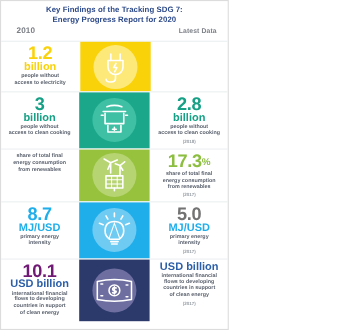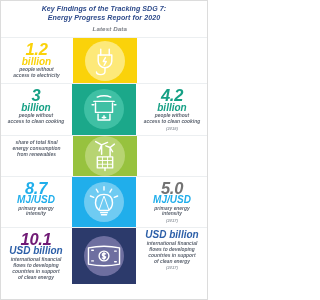--- a/index.html
+++ b/index.html
@@ -16,21 +16,20 @@
   }
   #page {
     width: 208px;
     height: 300px;
     box-sizing: border-box;
     border: 1px solid #dcdcdc;
     background: #ffffff;
     position: relative;
     display: flex;
     flex-direction: column;
-    font-style: italic;
   }
 
   
   .header {
     padding: 4px 10px 1px 10px;
     text-align: center;
   }
   .header-title {
     font-size: 7.1px;
     line-height: 9.2px;
@@ -144,20 +143,23 @@
 <body>
 
 <div id="page">
 
   <div class="header">
     <div class="header-title">Key Findings of the Tracking SDG 7:
 Energy Progress Report for 2020</div>
   </div>
 
   <div class="colheads">
+    <div class="colhead-left">
+      <span class="colhead-text">2010</span>
+    </div>
     <div class="colhead-mid"></div>
     <div class="colhead-right">
       <span class="colhead-text">Latest Data</span>
     </div>
   </div>
 
   <div class="rows" id="rows-container">
       <div class="row">
         <div class="cell left">
           <div class="bignum" style="color: rgb(250, 210, 10);">1.2</div>
@@ -193,21 +195,21 @@
                 <path d="M8 11 L32 11" fill="none" stroke="#ffffff" stroke-width="1.7" stroke-linecap="round" stroke-linejoin="round"></path>
                 <path d="M10 13 L10 24 L30 24 L30 13" fill="none" stroke="#ffffff" stroke-width="1.7" stroke-linecap="round" stroke-linejoin="round"></path>
                 <path d="M6 15 L8 15 M32 15 L34 15" fill="none" stroke="#ffffff" stroke-width="1.7" stroke-linecap="round" stroke-linejoin="round"></path>
                 <path d="M13 26 L13 33 L27 33 L27 26" fill="none" stroke="#ffffff" stroke-width="1.7" stroke-linecap="round" stroke-linejoin="round"></path>
                 <path d="M20 28 L20 31 M18 30 L22 30" fill="none" stroke="#ffffff" stroke-width="1.7" stroke-linecap="round" stroke-linejoin="round"></path>
               </svg>
             </span>
           </div>
         </div>
         <div class="cell right">
-          <div class="bignum" style="color: rgb(22, 160, 133);">4.2</div>
+          <div class="bignum" style="color: rgb(22, 160, 133);">2.8</div>
           <div class="unit" style="color: rgb(22, 160, 133);">billion</div>
           <div class="desc">people without
 access to clean cooking</div>
           <div class="yearnote">(2018)</div>
         </div>
       </div>
       <div class="row">
         <div class="cell left">
           <div class="desc">share of total final
 energy consumption
@@ -218,20 +220,27 @@
             <span style="display: flex; align-items: center; justify-content: center;">
               <svg width="34" height="34" viewBox="0 0 40 40">
                 <path d="M16 18 L16 7 M16 7 L9 3 M16 7 L23 4 M16 7 L13 14" fill="none" stroke="#ffffff" stroke-width="1.7" stroke-linecap="round" stroke-linejoin="round"></path>
                 <path d="M26 20 L26 10 M26 10 L31 6 M26 10 L21 8 M26 10 L29 15" fill="none" stroke="#ffffff" stroke-width="1.7" stroke-linecap="round" stroke-linejoin="round"></path>
                 <rect x="11" y="21" width="18" height="13" fill="none" stroke="#ffffff" stroke-width="1.7" stroke-linecap="round" stroke-linejoin="round"></rect>
                 <path d="M11 25.3 L29 25.3 M11 29.7 L29 29.7 M17 21 L17 34 M23 21 L23 34" stroke="#ffffff" stroke-width="1.1" fill="none"></path>
                 <path d="M20 34 L20 37" fill="none" stroke="#ffffff" stroke-width="1.7" stroke-linecap="round" stroke-linejoin="round"></path>
               </svg>
             </span>
           </div>
+        </div>
+        <div class="cell right">
+          <div class="bignum" style="color: rgb(140, 190, 63);">17.3<span class="unit-sup">%</span></div>
+          <div class="desc">share of total final
+energy consumption
+from renewables</div>
+          <div class="yearnote">(2017)</div>
         </div>
       </div>
       <div class="row">
         <div class="cell left">
           <div class="bignum" style="color: rgb(32, 174, 235);">8.7</div>
           <div class="unit" style="color: rgb(32, 174, 235);">MJ/USD</div>
           <div class="desc">primary energy
 intensity</div>
         </div>
         <div class="iconcell" style="background: rgb(32, 174, 235);">

